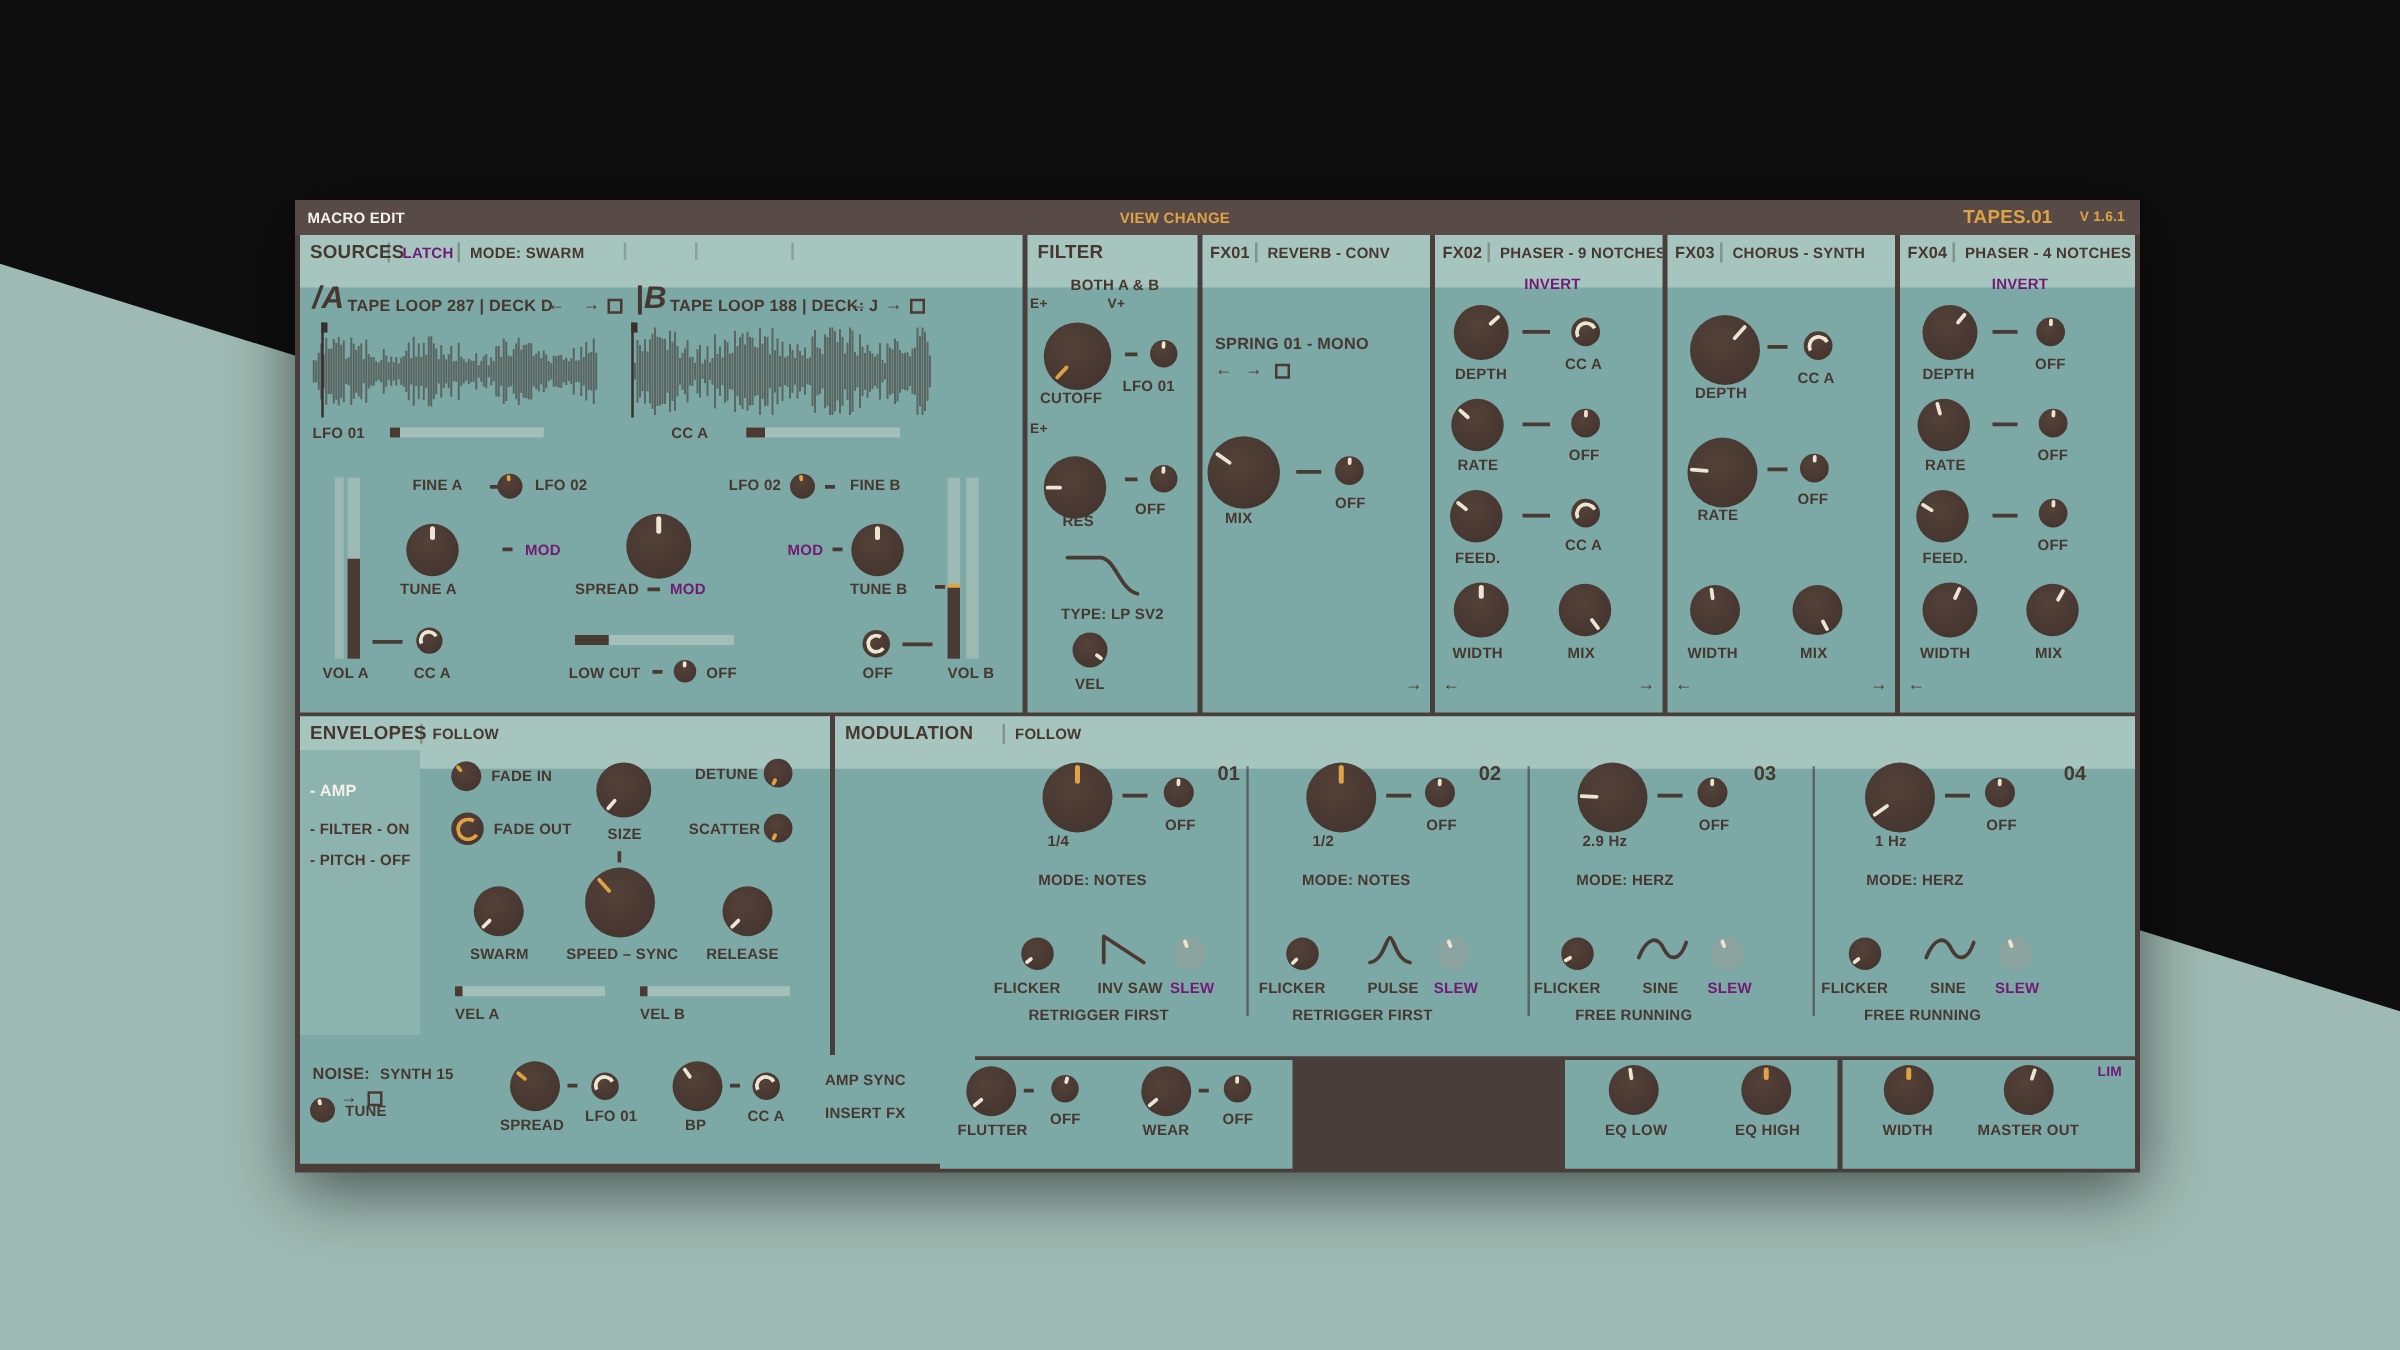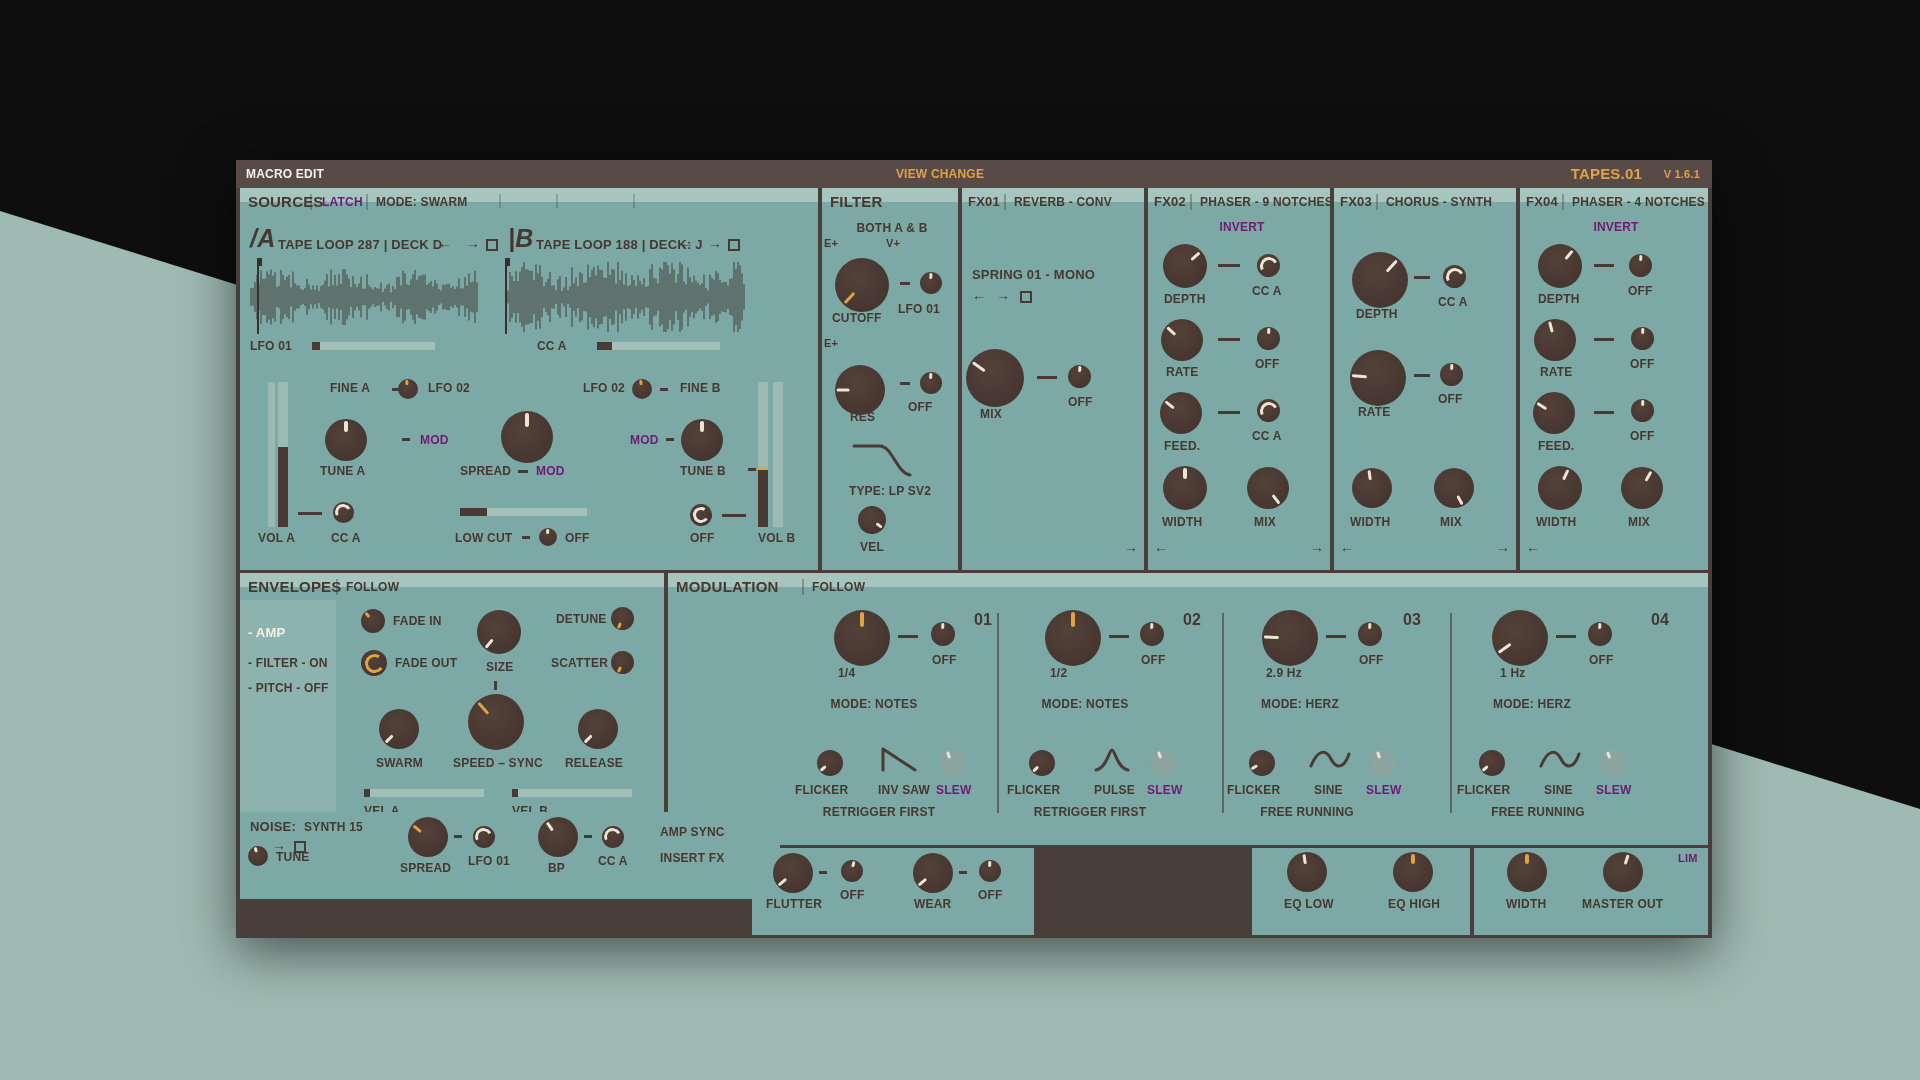--- a/index.html
+++ b/index.html
@@ -4,21 +4,21 @@
 <style>
   html,body{margin:0;padding:0;background:#0c0c0c;}
   .stage{position:relative;width:1920px;height:1080px;overflow:hidden;background:#0e0e0e;
          font-family:"Liberation Sans","DejaVu Sans",sans-serif;}
   .backdrop{position:absolute;inset:0;background:#9fbab2;
             clip-path:polygon(0 211px,1920px 809px,1920px 1080px,0 1080px);}
   .plugin{position:absolute;left:236px;top:160px;width:1476px;height:778px;
           background:#4a3e3b;box-shadow:0 14px 50px rgba(0,0,0,.55);}
   .topbar{position:absolute;left:0;top:0;width:1476px;height:28px;background:#584b47;}
   .panel{position:absolute;background:#7ca9a5;overflow:hidden;}
-  .strip{position:absolute;left:0;right:0;top:0;height:14px;background:#a6c5bf;padding-left:36px;}
+  .strip{position:absolute;left:0;right:0;top:0;height:42px;background:#a6c5bf;padding-left:36px;}
   .listbg{position:absolute;background:#8db3ae;}
   .lbl{position:absolute;font-weight:bold;font-size:12px;line-height:1;color:#463830;
        letter-spacing:.2px;white-space:nowrap;}
   .t15{font-size:15px;} .t13{font-size:13px;} .t11{font-size:11px;} .t16{font-size:16px;}
   .dim{color:#701a75;} .wht{color:#f3f1e8;} .org{color:#dfa244;}
   .ctr{transform:translateX(-50%);}
   .knob{position:absolute;border-radius:50%;
         background:radial-gradient(circle at 42% 36%,#544239,#463630 72%);}
   .knob::after{content:"";position:absolute;left:calc(50% - 1.6px);top:4%;width:3.2px;height:26%;
         background:var(--ic,#ece5d3);border-radius:2px;transform-origin:50% 177%;
@@ -396,21 +396,21 @@
       <svg class="wicon" style="left:870px;top:174px" width="44" height="26">
           <path d="M3,19 C10,2 18,2 23,12 C28,22 36,22 41,7"></path>
         </svg>
       <div class="knob dis" style="left:931px;top:177px;width:26px;height:26px;--r:-20deg"></div>
       <span class="lbl" style="left:789px;top:211px">FLICKER</span>
       <span class="lbl" style="left:876px;top:211px">SINE</span>
       <span class="lbl dim" style="left:928px;top:211px">SLEW</span>
       <span class="lbl ctr" style="left:870px;top:233px">FREE RUNNING</span>
     </div>
 
-    <div class="panel" style="left:4px;top:652px;width:540px;height:87px">
+    <div class="panel" style="left:4px;top:684px;width:540px;height:87px">
       <span class="lbl t13" style="left:10px;top:8px">NOISE:</span>
       <span class="lbl" style="left:64px;top:9px">SYNTH 15</span>
       <span class="arw" style="left:10px;top:26px">←</span>
       <span class="arw" style="left:32px;top:26px">→</span>
       <span class="stop" style="left:54px;top:29px"></span>
       <div class="knob" style="left:8px;top:34px;width:20px;height:20px;--r:-15deg"></div>
       <span class="lbl" style="left:36px;top:39px">TUNE</span>
 
       <div class="knob orange" style="left:168px;top:5px;width:40px;height:40px;--r:-50deg"></div>
       <i class="dash" style="left:214px;top:23px;width:8px"></i>

